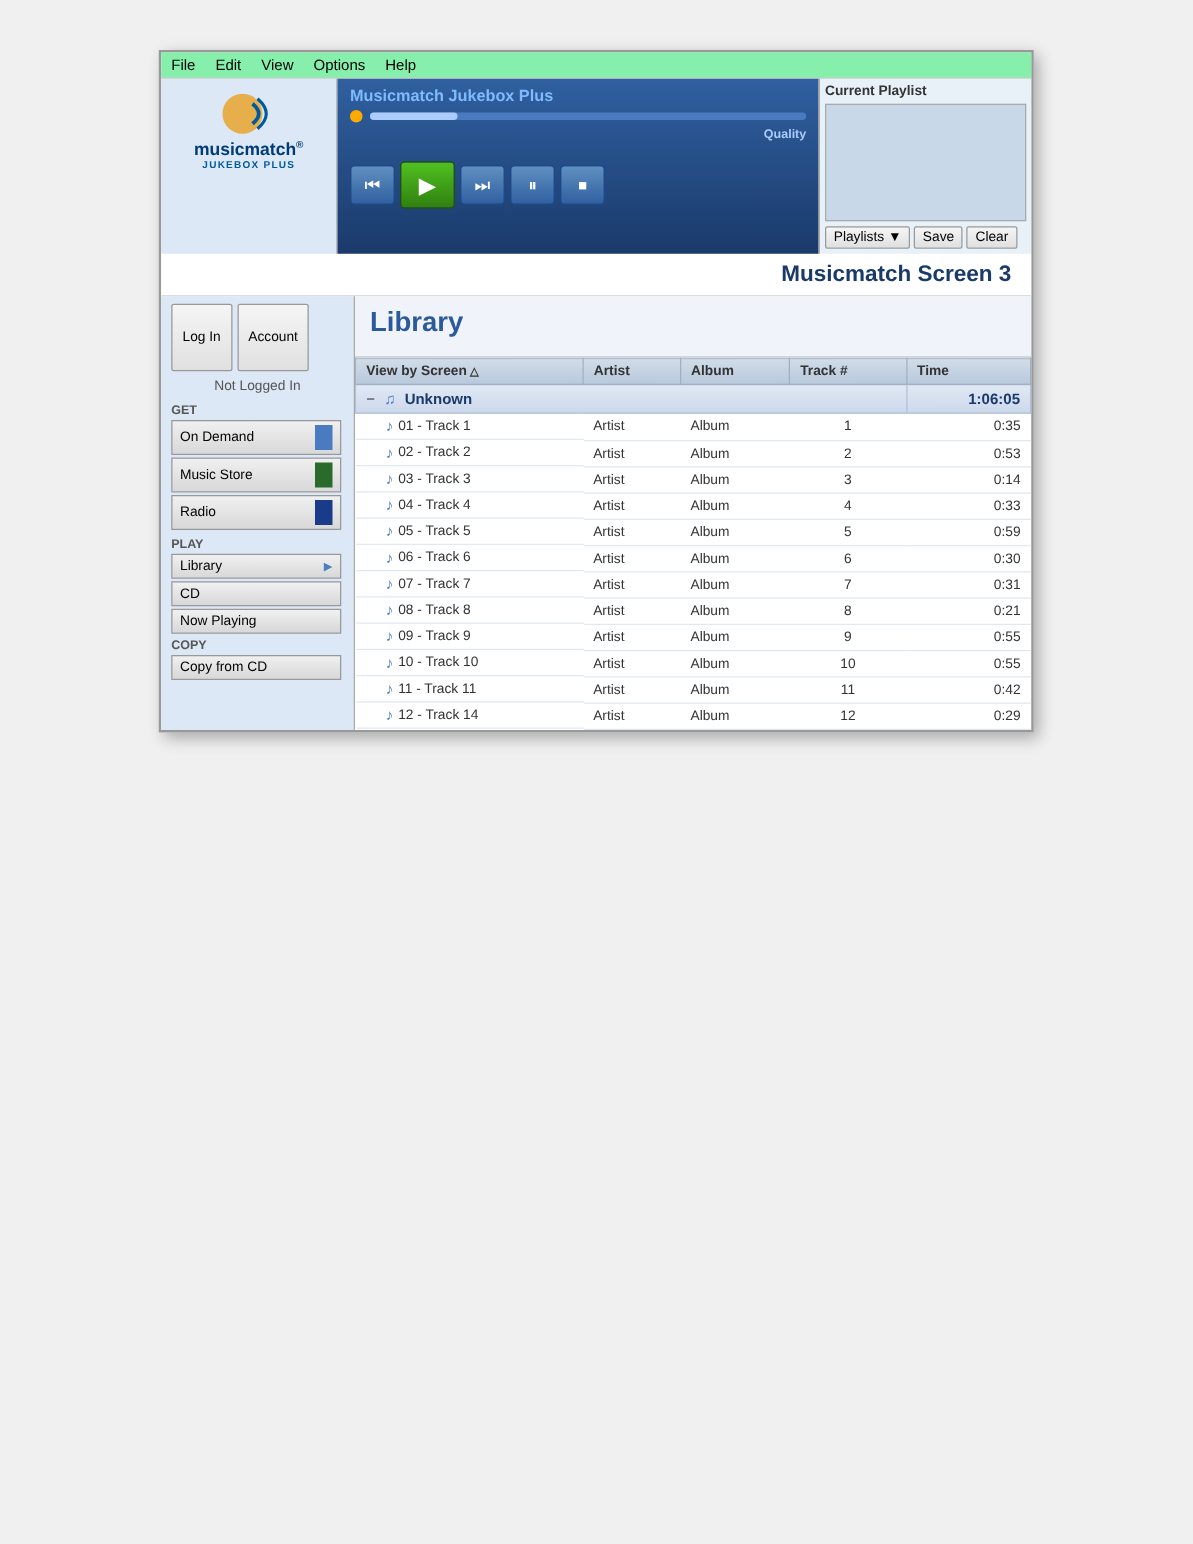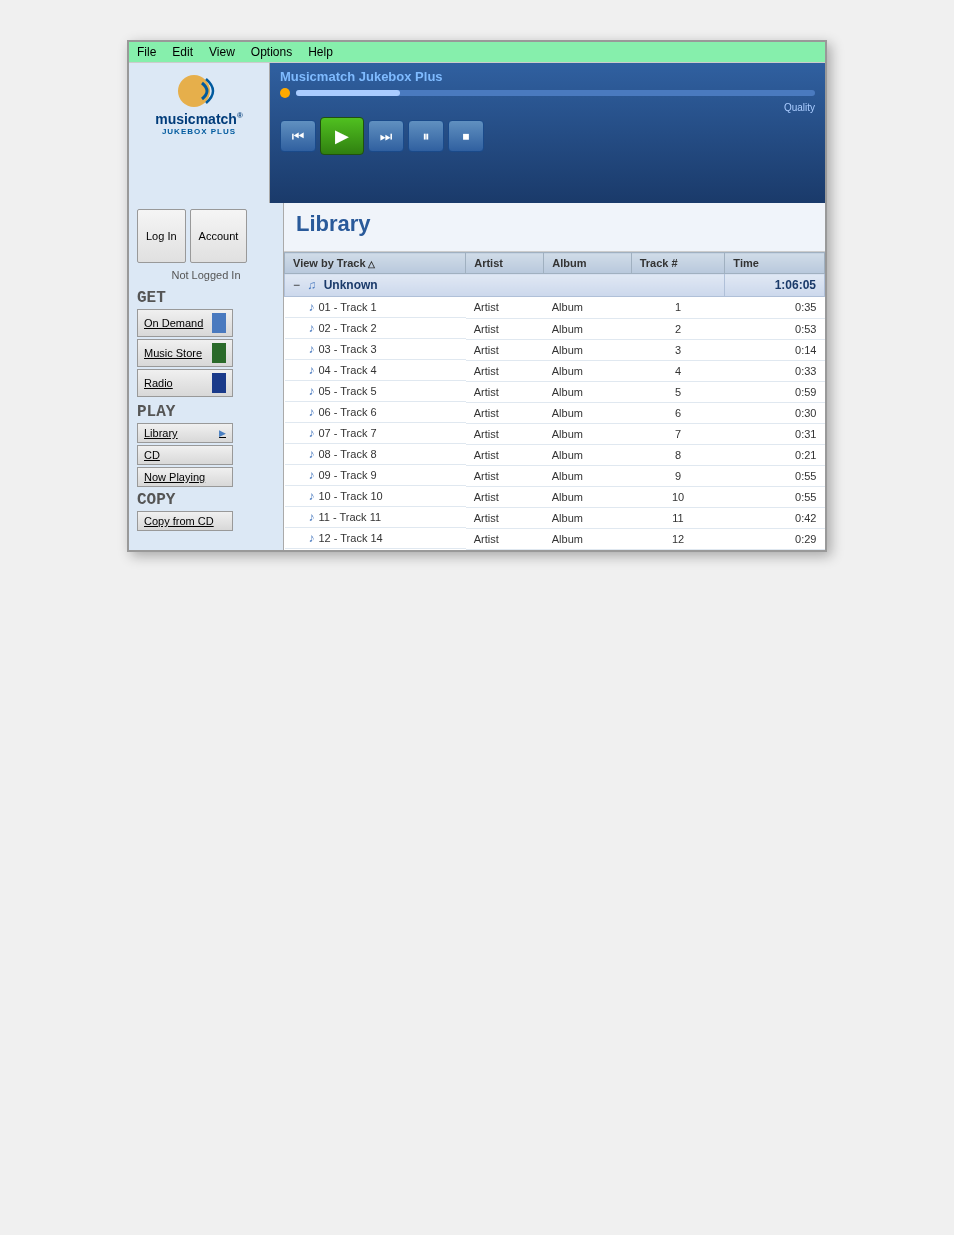--- a/index.html
+++ b/index.html
@@ -69,41 +69,39 @@
     }
 
     .not-logged-in {
       font-size: 11px;
       color: #555;
       margin-bottom: 8px;
       text-align: center;
     }
 
     .section-label {
-      font-size: 16px;
+      font-size: 10px;
       font-weight: bold;
       color: #555;
       align-self: flex-start;
       margin: 4px 0 2px 0;
-      font-family: Liberation Mono, monospace;
     }
 
     .nav-btn {
-      width: 96px;
+      width: 136px;
       font-size: 11px;
       padding: 3px 6px;
       border: 1px solid #999;
       background: linear-gradient(to bottom, #f0f0f0, #d8d8d8);
       cursor: pointer;
       text-align: left;
       margin-bottom: 2px;
       display: flex;
       justify-content: space-between;
       align-items: center;
-      text-decoration: underline;
     }
     .nav-btn .nav-arrow {
       font-size: 9px;
       color: #4a7fc1;
     }
 
     .play-label { margin-top: 6px; }
 
     
     .player-area {
@@ -145,21 +143,22 @@
       width: 20%;
       height: 100%;
       background: #aaccff;
       border-radius: 3px;
     }
 
     .quality-label {
       color: #aaccff;
       font-size: 10px;
       text-align: right;
-      margin-bottom: 4px;
+      margin-bottom: 16px;
+      font-weight: bold;
     }
     .ctrl-btn {
       background: linear-gradient(to bottom, #6090c0, #3060a0);
       border: 1px solid #1a4a8a;
       border-radius: 4px;
       color: white;
       cursor: pointer;
       display: flex;
       align-items: center;
       justify-content: center;
@@ -386,22 +385,32 @@
       <div class="quality-label">Quality</div>
       <div class="controls-area">
         <button class="ctrl-btn normal">⏮</button>
         <button class="ctrl-btn big">▶</button>
         <button class="ctrl-btn normal">⏭</button>
         <button class="ctrl-btn normal">⏸</button>
         <button class="ctrl-btn normal">⏹</button>
       </div>
     </div>
 
+    <div class="playlist-area">
+      <div class="playlist-label">Current Playlist</div>
+      <div class="playlist-content"></div>
+      <div class="playlist-controls">
+        <button class="pl-btn">Playlists ▼</button>
+        <button class="pl-btn">Save</button>
+        <button class="pl-btn">Clear</button>
+      </div>
+    </div>
   </div>
 
+  <div class="screen-label-bar">Musicmatch Screen 3</div>
 
   <div class="main-content">
 
     <div class="sidebar-main">
       <div style="display:flex;gap:4px;margin-bottom:6px;">
         <button class="btn-small">Log In</button>
         <button class="btn-small">Account</button>
       </div>
       <div class="not-logged-in">Not Logged In</div>
 
@@ -439,21 +448,21 @@
 
     <div class="library-section">
       <div class="library-header">
         <div class="library-title">Library</div>
       </div>
 
       <div class="library-table">
         <table>
           <thead>
             <tr>
-              <th class="sorted">View by Track</th>
+              <th class="sorted">View by Screen</th>
               <th>Artist</th>
               <th>Album</th>
               <th>Track #</th>
               <th>Time</th>
             </tr>
           </thead>
           <tbody id="tracks-tbody">
 
           <tr class="group-row">
   <td colspan="4">

